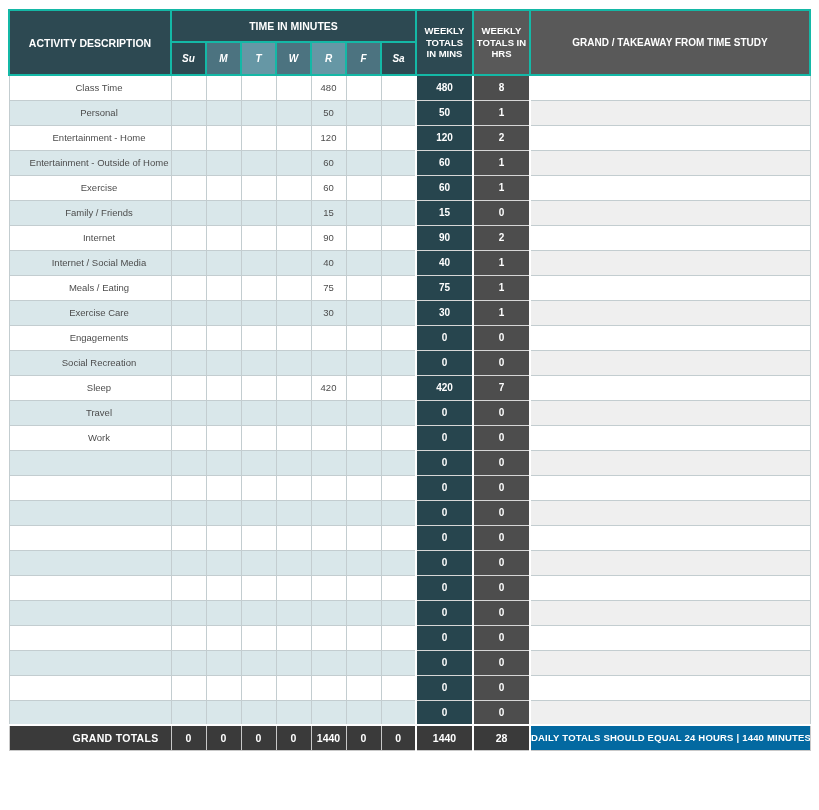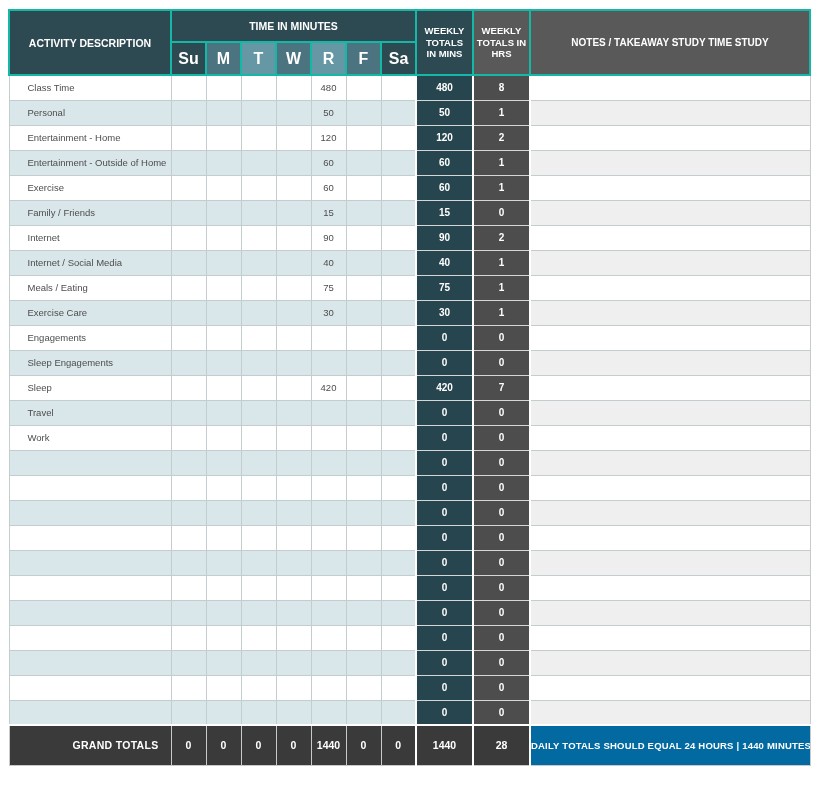--- a/index.html
+++ b/index.html
@@ -37,52 +37,52 @@
     color: #ffffff;
     font-weight: bold;
     vertical-align: middle;
     border: 2px solid #14b8a6;
   }
   th.th-activity { background: #2d4952; font-size: 10.5px; height: 65px; }
   th.th-time     { background: #2d4952; font-size: 10.5px; height: 32px; }
   th.th-mins     { background: #2d4952; font-size: 9.5px; white-space: pre-line; line-height: 1.25; }
   th.th-hrs      { background: #595959; font-size: 9.5px; white-space: pre-line; line-height: 1.25; }
   th.th-notes    { background: #595959; font-size: 10px; }
-  th.day-th      { font-size: 16px; height: 33px; }
+  th.day-th      { font-size: 10px; height: 33px; font-style: italic; }
   th.shade-dark   { background: #2d4952; }
   th.shade-medium { background: #4c7380; }
   th.shade-light  { background: #6697a5; }
 
   
   tbody td {
     height: 25px;
     font-size: 9.5px;
     color: #4d4d4d;
     border: 1px solid #c3cdd0;
     background: #ffffff;
   }
   tbody tr.alt td { background: #d9e7ea; }
-  td.activity-cell { padding-left: 18px; text-align: left; }
+  td.activity-cell { padding-left: 18px; text-align: center; }
   td.day-cell { text-align: center; }
   tbody td.mins-cell, tbody tr.alt td.mins-cell {
     background: #27454e; color: #ffffff; font-weight: bold;
     text-align: center; font-size: 10px; border-color: #d6d6d6;
     border-left: 2px solid #ffffff; border-right: 2px solid #ffffff;
   }
   tbody td.hrs-cell, tbody tr.alt td.hrs-cell {
     background: #4d4d4d; color: #ffffff; font-weight: bold;
     text-align: center; font-size: 10px; border-color: #d6d6d6;
     border-right: 2px solid #ffffff;
   }
   tbody td.notes-cell { background: #ffffff; }
   tbody tr.alt td.notes-cell { background: #efefef; }
 
   
   tfoot td {
-    height: 40px;
+    height: 25px;
     background: #3a3a3a;
     color: #ffffff;
     font-weight: bold;
     font-size: 10.5px;
     text-align: center;
     border: 1px solid #c9c9c9;
     border-top: 2px solid #ffffff;
   }
   td.gt-label { text-align: right; padding-right: 12px; letter-spacing: 0.3px; }
   td.gt-mins { border-left: 2px solid #ffffff; border-right: 2px solid #ffffff; }
@@ -111,21 +111,21 @@
     <thead>
       <tr>
         <th class="th-activity" rowspan="2">ACTIVITY DESCRIPTION</th>
         <th class="th-time" colspan="7">TIME IN MINUTES</th>
         <th class="th-mins" rowspan="2">WEEKLY
 TOTALS
 IN MINS</th>
         <th class="th-hrs" rowspan="2">WEEKLY
 TOTALS IN
 HRS</th>
-        <th class="th-notes" rowspan="2">NOTES / TAKEAWAY STUDY TIME STUDY</th>
+        <th class="th-notes" rowspan="2">GRAND / TAKEAWAY FROM TIME STUDY</th>
       </tr>
       <tr id="day-header-row">
           <th class="day-th shade-dark">Su</th>
           <th class="day-th shade-medium">M</th>
           <th class="day-th shade-light">T</th>
           <th class="day-th shade-medium">W</th>
           <th class="day-th shade-light">R</th>
           <th class="day-th shade-medium">F</th>
           <th class="day-th shade-dark">Sa</th>
         </tr>
@@ -268,21 +268,21 @@
           <td class="day-cell"></td>
           <td class="day-cell"></td>
           <td class="day-cell"></td>
           <td class="day-cell"></td>
           <td class="day-cell"></td>
           <td class="mins-cell">0</td>
           <td class="hrs-cell">0</td>
           <td class="notes-cell"></td>
         </tr>
         <tr class="alt">
-          <td class="activity-cell">Sleep Engagements</td>
+          <td class="activity-cell">Social Recreation</td>
           <td class="day-cell"></td>
           <td class="day-cell"></td>
           <td class="day-cell"></td>
           <td class="day-cell"></td>
           <td class="day-cell"></td>
           <td class="day-cell"></td>
           <td class="day-cell"></td>
           <td class="mins-cell">0</td>
           <td class="hrs-cell">0</td>
           <td class="notes-cell"></td>

